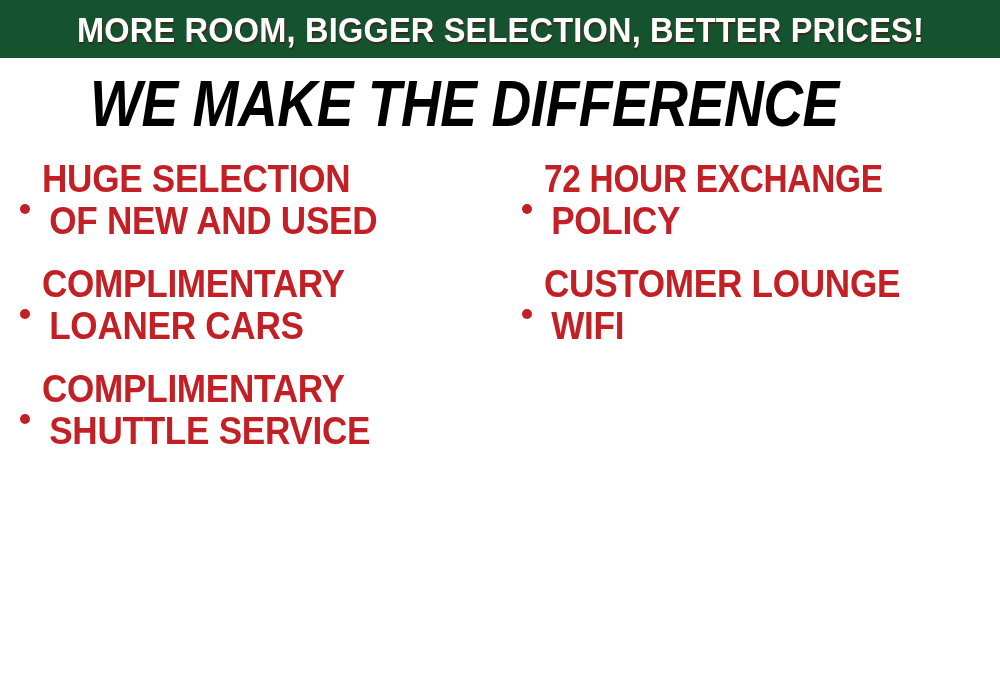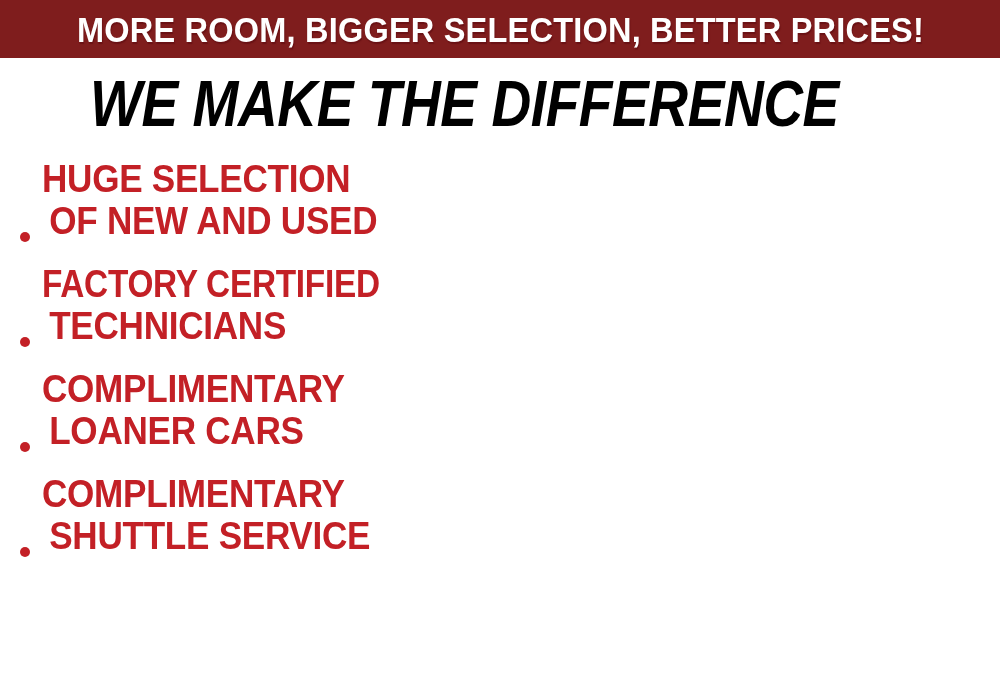--- a/index.html
+++ b/index.html
@@ -15,21 +15,21 @@
     position: relative;
   }
 
   
   .banner {
     position: absolute;
     left: 0;
     top: 0;
     width: 1000px;
     height: 58px;
-    background: #7f1d1d;
+    background: #14532d;
     display: flex;
     align-items: center;
     justify-content: center;
     overflow: hidden;
   }
   .banner-text {
     color: #ffffff;
     font-family: "Liberation Sans", sans-serif;
     font-weight: bold;
     font-size: 35px;
@@ -83,21 +83,21 @@
     width: 500px;
     padding-left: 20px;
   }
   .column-right {
     width: 500px;
     padding-left: 22px;
   }
 
   .bullet {
     display: flex;
-    align-items: flex-end;
+    align-items: center;
     margin-bottom: 21px;
   }
   .bullet-dot {
     width: 10px;
     height: 10px;
     border-radius: 50%;
     background: #c32026;
     flex: 0 0 auto;
     margin-top: 17px;
     margin-right: 12px;
@@ -141,34 +141,41 @@
       <div class="bullet">
         <span class="bullet-dot"></span>
         <div class="bullet-body">
           <div class="bullet-line">HUGE SELECTION</div>
           <div class="bullet-line indent">OF NEW AND USED</div>
         </div>
       </div>
       <div class="bullet">
         <span class="bullet-dot"></span>
         <div class="bullet-body">
-          <div class="bullet-line tight">FACTORY CERTIFIED</div>
-          <div class="bullet-line indent">TECHNICIANS</div>
-        </div>
-      </div>
-      <div class="bullet">
-        <span class="bullet-dot"></span>
-        <div class="bullet-body">
           <div class="bullet-line">COMPLIMENTARY</div>
           <div class="bullet-line indent">LOANER CARS</div>
         </div>
       </div>
       <div class="bullet">
         <span class="bullet-dot"></span>
         <div class="bullet-body">
           <div class="bullet-line">COMPLIMENTARY</div>
           <div class="bullet-line indent">SHUTTLE SERVICE</div>
         </div>
       </div>
     </div>
   <div class="column column-right">
+      <div class="bullet">
+        <span class="bullet-dot"></span>
+        <div class="bullet-body">
+          <div class="bullet-line tight">72 HOUR EXCHANGE</div>
+          <div class="bullet-line indent">POLICY</div>
+        </div>
+      </div>
+      <div class="bullet">
+        <span class="bullet-dot"></span>
+        <div class="bullet-body">
+          <div class="bullet-line">CUSTOMER LOUNGE</div>
+          <div class="bullet-line indent">WIFI</div>
+        </div>
+      </div>
     </div>
 </div>
 
 </body></html>

